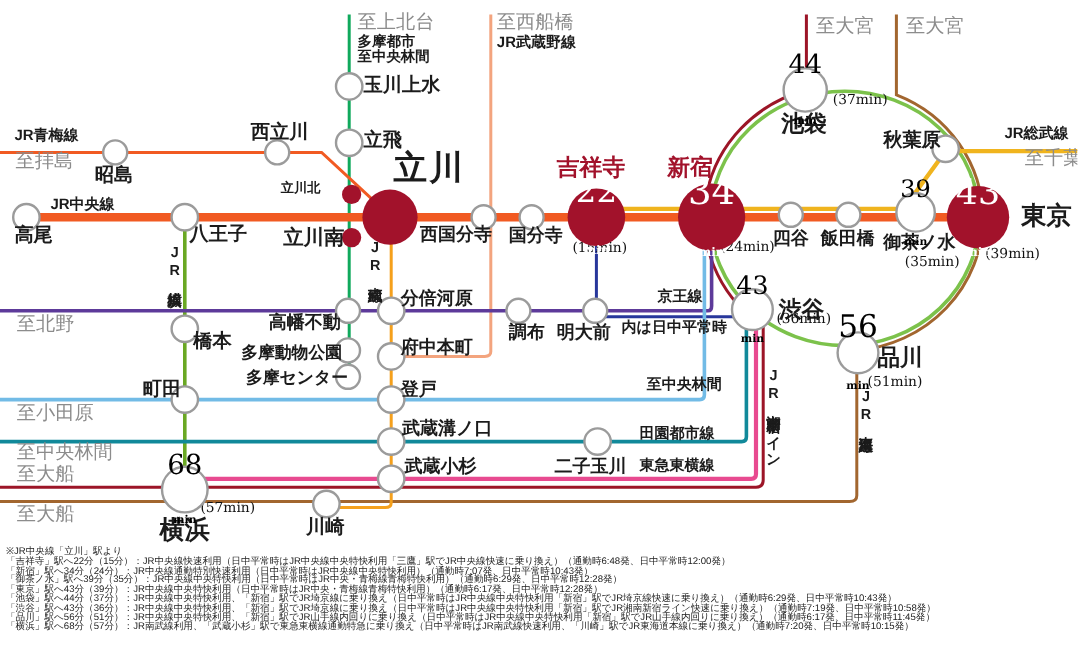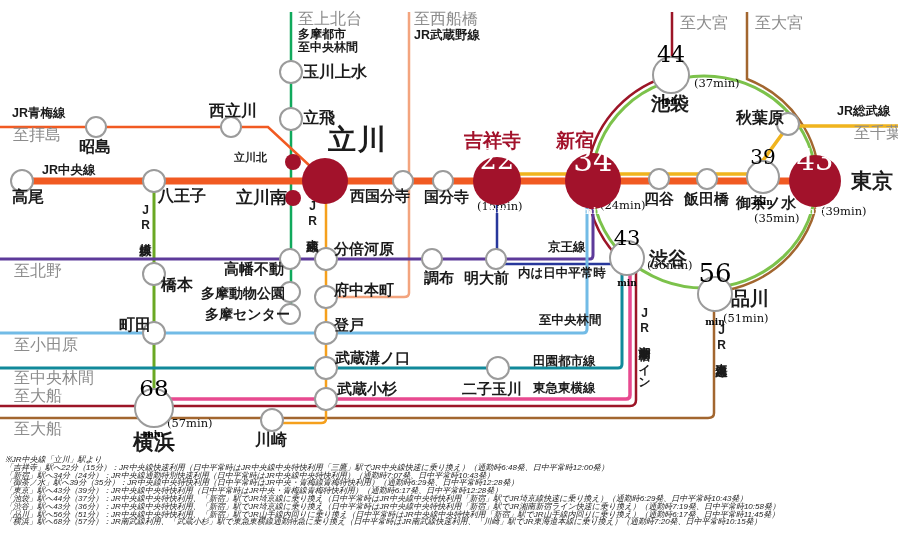--- a/index.html
+++ b/index.html
@@ -41,21 +41,21 @@
   .badge{position:absolute;display:flex;flex-direction:column;align-items:center;
          justify-content:center;border-radius:50%;box-sizing:border-box;
          font-family:"DejaVu Serif",serif;line-height:0.9;z-index:3;gap:32px;}
   .badge.red{background:var(--station_red);color:#fff;}
   .badge.white{background:#fff;border:2px solid var(--circle_border);color:#000;}
   .badge .bm{font-size:10px;font-weight:bold;}
   .badge.white .bm{font-size:9px;}
 
   #notes{position:absolute;left:5px;top:456px;width:890px;font-size:8px;
          line-height:7.8px;color:#222;letter-spacing:0;}
-  #notes div{margin:0;font-style:italic;}
+  #notes div{margin:0;}
 </style>
 </head>
 <body>
 
 <div id="stage">
 
   <svg id="routes" width="898" height="549" viewBox="0 0 898 549">
 
     <ellipse class="l-yamanote" cx="704" cy="182" rx="112" ry="106"></ellipse>
     <path class="l-saikyo" d="M672,12 V75 A117,111 0 0 0 633,270"></path>

